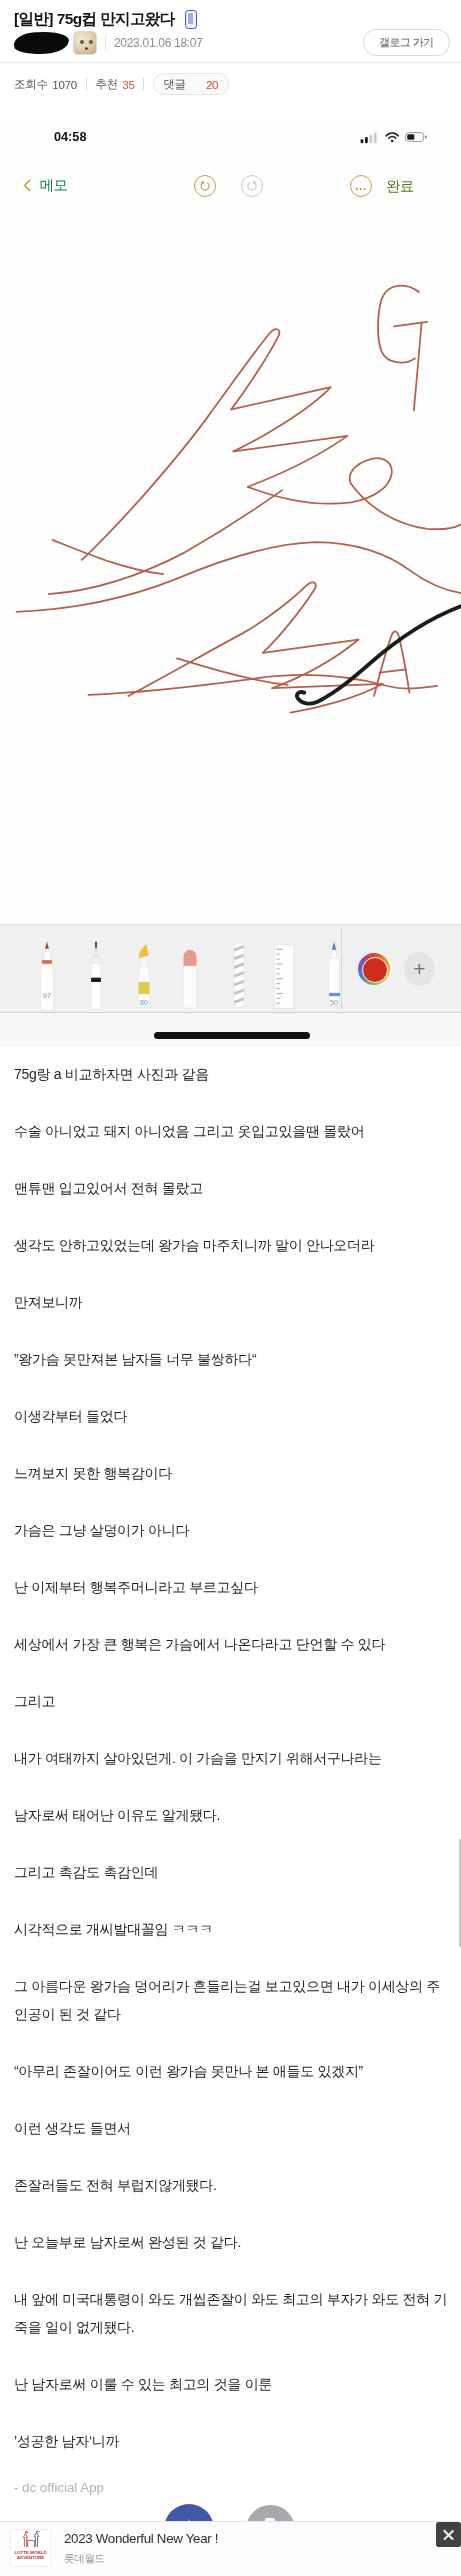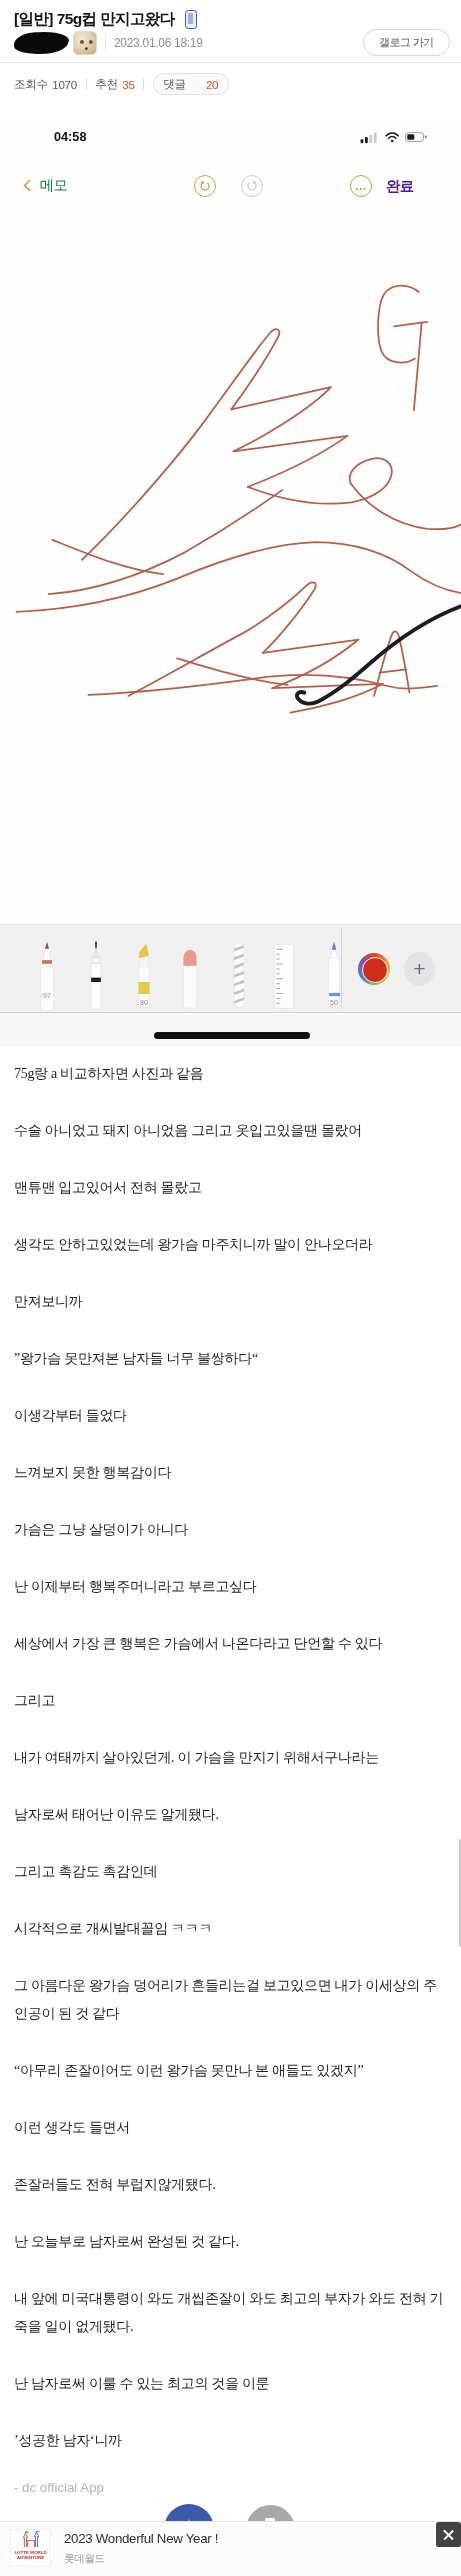--- a/index.html
+++ b/index.html
@@ -35,41 +35,41 @@
   .status-icons { position:absolute; right:34px; top:6.6px; display:flex; align-items:center; gap:5.5px; }
   .memo-nav { position:absolute; left:0; right:0; top:51px; height:24px; }
   .back-group { position:absolute; left:25.4px; top:1.1px; display:flex; align-items:center; gap:5.5px; color:#c4a24c; }
   .chevron-left { width:8.9px; height:8.9px; border-left:2.2px solid #c4a24c; border-bottom:2.2px solid #c4a24c; transform:rotate(45deg); border-radius:1.1px; }
   .back-label { font-size:14.4px; color:#15803d; letter-spacing:-0.6px; }
   .nav-circle { position:absolute; top:0; width:22px; height:22px; border-radius:50%; border:1.4px solid #c4a24c; display:flex; align-items:center; justify-content:center; }
   .nav-circle.disabled { border-color:#cbcbcf; }
   .undo-circle { left:194px; }
   .redo-circle { left:241px; }
   .more-circle { left:350px; font-size:12px; font-weight:bold; color:#c4a24c; letter-spacing:0.6px; }
-  .done-label { position:absolute; left:386px; top:2.2px; font-size:14.4px; font-weight:bold; color:#4c1d95; letter-spacing:-0.6px; }
+  .done-label { position:absolute; left:386px; top:2.2px; font-size:14.4px; font-weight:normal; color:#4d7c0f; letter-spacing:-0.6px; }
 
   .sketch-svg { position:absolute; left:0; top:75px; }
 
   
   .markup-toolbar { position:absolute; left:0; right:0; top:800px; height:89px; background:#f0f0f1; border-top:0.6px solid #e2e2e3; border-bottom:0.6px solid #cfcfd3; }
   .tool { position:absolute; bottom:0; width:24px; height:72px; }
   .tool-red { left:35px; } .tool-liner { left:84px; } .tool-hl { left:132px; }
   .tool-eraser { left:178px; } .tool-lasso { left:227px; } .tool-ruler { left:272px; } .tool-blue { left:322px; }
   .toolbar-vsep { position:absolute; left:341px; top:2.8px; bottom:2.8px; width:0.6px; background:#d6d6da; }
   .color-wheel { position:absolute; left:358px; top:28px; width:32px; height:32px; border-radius:50%;
     background:conic-gradient(#e33d2c,#e69b2e,#e0cf47,#7cb85a,#4a7fd0,#7b54b8,#e33d2c); }
   .color-wheel::after { content:""; position:absolute; left:3.9px; top:3.9px; width:24px; height:24px; border-radius:50%; background:#cf2e1d; border:1.7px solid #f7f7f8; }
   .plus-btn { position:absolute; left:404px; top:27px; width:31px; height:34px; border-radius:50%; background:#e4e4e7; display:flex; align-items:center; justify-content:center; font-size:21px; color:#6e6e73; }
 
   .bottom-strip { position:absolute; left:0; right:0; top:889px; height:34px; background:#f7f7f8; }
   .home-indicator { position:absolute; left:154px; top:19px; width:156px; height:7.2px; border-radius:3.9px; background:#101010; }
 
   
   .post-body { position:absolute; top:1060px; left:14px; width:436px; font-size:14px; color:#1f1f21; letter-spacing:-0.3px; }
-  .post-body p { line-height:28px; margin:0 0 29px 0; min-height:28px;font-family:Liberation Serif, serif; }
+  .post-body p { line-height:28px; margin:0 0 29px 0; min-height:28px; }
   .post-body p:nth-of-type(24) { }
 
   .scrollbar-thumb { position:absolute; right:0.6px; top:1839px; width:2.8px; height:108px; border-radius:1.7px; background:#c9c9cd; }
 
   .app-signature { position:absolute; left:14px; top:2474px; font-size:13.3px; color:#b3b3b6; line-height:28px; }
 
   
   .vote-up { position:absolute; left:164px; top:2504px; width:50px; height:50px; border-radius:50%; background:#3d59a8; z-index:1; }
   .vote-up .flame { position:absolute; left:15.5px; top:14.4px; width:19px; height:20px; background:#e8c93e; clip-path:polygon(50% 0%, 82% 100%, 50% 72%, 18% 100%); }
   .vote-down { position:absolute; left:246px; top:2505px; width:49px; height:49px; border-radius:50%; background:#a8a8ae; z-index:1; }
@@ -94,21 +94,21 @@
 
   <div class="title-row">
     <h1 class="post-title">[일반] 75g컵 만지고왔다</h1>
     <span class="phone-icon"></span>
   </div>
 
   <div class="meta-row">
     <span class="blackout"></span>
     <span class="avatar"></span>
     <span class="meta-vsep"></span>
-    <span class="post-date">2023.01.06 18:19</span>
+    <span class="post-date">2023.01.06 18:07</span>
     <button class="gallog-btn">갤로그 가기</button>
   </div>
 
   <div class="header-divider"></div>
 
   <div class="stats-row">
     <span class="stat">
       <span>조회수</span>
       <span class="stat-num">1070</span>
     </span>

